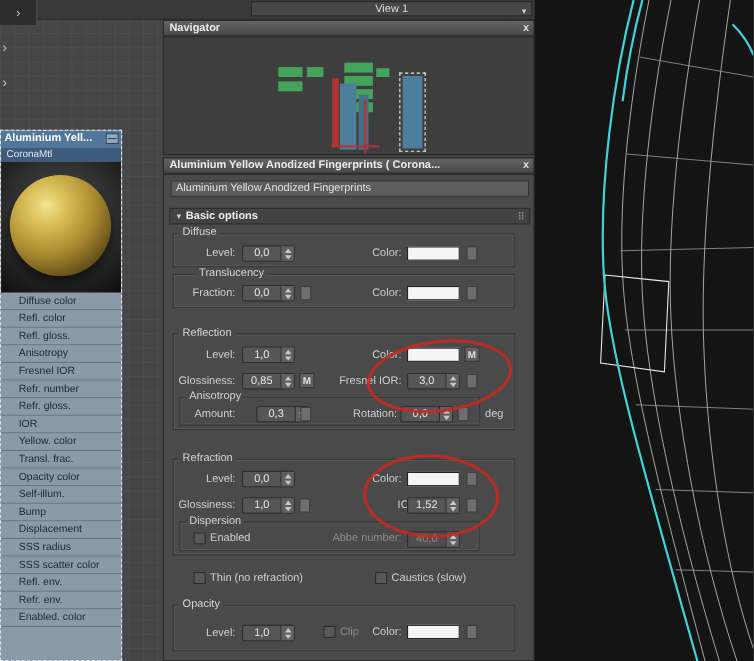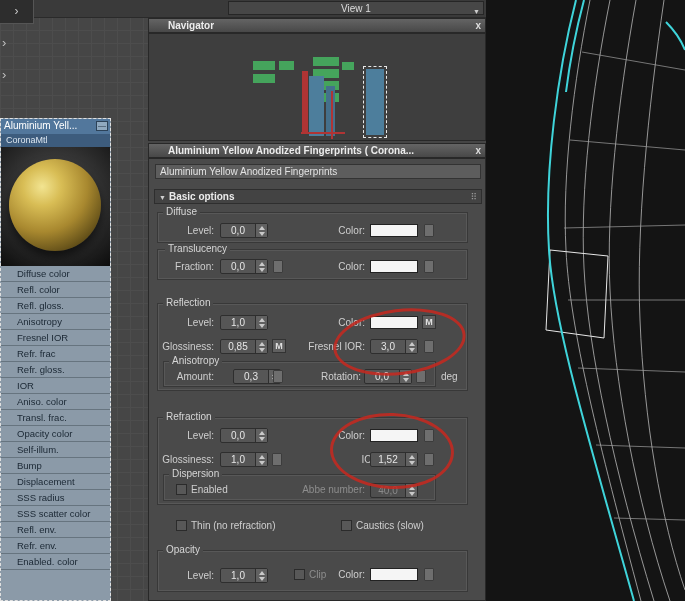--- a/index.html
+++ b/index.html
@@ -12,21 +12,21 @@
 
   .topbar{position:absolute;left:0;top:0;width:486px;height:17px;background:#3a3a3a;border-bottom:1px solid #2a2a2a}
   .viewsel{position:absolute;left:228px;top:1px;width:256px;height:14px;background:#474747;border:1px solid #262626;
     color:#ddd;font-size:10px;text-align:center;line-height:13px;box-sizing:border-box}
   .viewsel .dd{position:absolute;right:3px;top:3px;font-size:7px;color:#ccc}
   .corner{position:absolute;left:0;top:0;width:34px;height:24px;background:#2d2d2d;border-right:1px solid #555;
     border-bottom:1px solid #555;color:#c8c8c8;font-size:12px;text-align:center;line-height:22px;box-sizing:border-box}
   .chev{position:absolute;color:#c0c0c0;font-size:13px;line-height:10px}
 
   .ptitle{position:absolute;height:15px;background:linear-gradient(#646464,#484848);border:1px solid #282828;
-    box-sizing:border-box;font-weight:bold;font-size:10px;color:#ececec;line-height:13px;padding-left:19px;white-space:nowrap;overflow:hidden}
+    box-sizing:border-box;font-weight:bold;font-size:10px;color:#ececec;line-height:13px;padding-left:5px;white-space:nowrap;overflow:hidden}
   .ptitle .close{position:absolute;right:4px;top:0;font-weight:bold;color:#ddd}
 
   .navbody{position:absolute;left:148px;top:33px;width:338px;height:108px;background:#3e3e3e;border:1px solid #282828;box-sizing:border-box}
   .mm{position:absolute}
   .mm-g{background:#45a45c}.mm-r{background:#b03434}.mm-b{background:#4d7e9c}.mm-b2{background:#44708c}
   .mm-sel{border:1px dashed #e8e8e8;box-sizing:border-box}
   .mm-line{position:absolute;background:#b03434}
 
   .matbody{position:absolute;left:148px;top:158px;width:338px;height:443px;background:#4a4a4a;border:1px solid #282828;box-sizing:border-box}
   .field{position:absolute;left:155px;top:164px;width:326px;height:15px;background:#5d5d5d;border:1px solid #333;
@@ -55,21 +55,21 @@
 
   .swatch{position:absolute;width:48px;height:13px;background:#f5f5f5;border:1px solid #222;box-sizing:border-box}
   .mapbtn{position:absolute;width:10px;height:13px;background:#6e6e6e;border:1px solid #3c3c3c;box-sizing:border-box;border-radius:1px}
   .mbtn{position:absolute;width:14px;height:14px;background:#606060;border:1px solid #333;box-sizing:border-box;
     color:#e0e0e0;font-size:9px;font-weight:bold;text-align:center;line-height:12px}
   .chk{position:absolute;width:11px;height:11px;background:#585858;border:1px solid #2b2b2b;box-sizing:border-box}
 
   .anno{position:absolute;border:3px solid #c8281e;border-radius:50%;opacity:.85;z-index:40}
 
   .node{position:absolute;left:0;top:118px;width:111px;height:483px;border:1px dashed #e0e0e0;box-sizing:border-box;z-index:5;background:#8b9aa8}
-  .node-h{height:15px;background:#52779c;color:#fff;font-size:10px;font-weight:normal;line-height:14px;padding-left:3px;
+  .node-h{height:15px;background:#52779c;color:#fff;font-size:10px;font-weight:bold;line-height:14px;padding-left:3px;
     position:relative;white-space:nowrap;overflow:hidden}
   .node-min{position:absolute;right:2px;top:2px;width:12px;height:10px;background:#8fa9c0;border:1px solid #2c4258;
     box-sizing:border-box;font-size:8px;line-height:7px;text-align:center;color:#1c2c3c}
   .node-s{height:13px;background:#3d5c7d;color:#dce6f0;font-size:9px;line-height:12px;padding-left:5px}
   .node-p{height:119px;background:radial-gradient(circle at 50% 40%,#555 0%,#232323 70%,#0c0c0c 100%);position:relative}
   .sphere{position:absolute;left:8px;top:12px;width:92px;height:92px;border-radius:50%;
     background:radial-gradient(circle at 36% 30%,#f2e491 0%,#d8bd55 22%,#a8882f 52%,#614e18 78%,#261e08 100%);
     box-shadow:0 6px 10px rgba(0,0,0,.6)}
   .slots{position:absolute;left:0;top:147px;right:0;bottom:0;overflow:hidden}
   .slot{height:16px;background:#8b9aa8;border-bottom:1px solid #66747f;box-sizing:border-box;color:#1a2733;
@@ -140,21 +140,21 @@
     <span class="ar">
         <i class="up"></i>
         <i class="dn"></i>
       </span>
   </div>
   <span class="lbl" style="left:301px;top:224px;width:64px">Color:</span>
   <div class="swatch" style="left:370px;top:224px"></div>
   <div class="mapbtn" style="left:424px;top:224px"></div>
 
   <div class="grp" style="left:157px;top:249px;width:311px;height:31px"></div>
-  <span class="glabel" style="left:165px;top:243px">Translucency</span>
+  <span class="glabel" style="left:178px;top:243px">Translucency</span>
   <span class="lbl" style="left:150px;top:260px;width:64px">Fraction:</span>
   <div class="spin" style="left:220px;top:259px">
     <span class="v">0,0</span>
     <span class="ar">
         <i class="up"></i>
         <i class="dn"></i>
       </span>
   </div>
   <div class="mapbtn" style="left:273px;top:260px"></div>
   <span class="lbl" style="left:301px;top:260px;width:64px">Color:</span>
@@ -292,24 +292,24 @@
     <div class="node-s">CoronaMtl</div>
     <div class="node-p">
       <div class="sphere"></div>
     </div>
     <div class="slots">
       <div class="slot">Diffuse color</div>
       <div class="slot">Refl. color</div>
       <div class="slot">Refl. gloss.</div>
       <div class="slot">Anisotropy</div>
       <div class="slot">Fresnel IOR</div>
-      <div class="slot">Refr. frac</div>
+      <div class="slot">Refr. number</div>
       <div class="slot">Refr. gloss.</div>
       <div class="slot">IOR</div>
-      <div class="slot">Aniso. color</div>
+      <div class="slot">Yellow. color</div>
       <div class="slot">Transl. frac.</div>
       <div class="slot">Opacity color</div>
       <div class="slot">Self-illum.</div>
       <div class="slot">Bump</div>
       <div class="slot">Displacement</div>
       <div class="slot">SSS radius</div>
       <div class="slot">SSS scatter color</div>
       <div class="slot">Refl. env.</div>
       <div class="slot">Refr. env.</div>
       <div class="slot">Enabled. color</div>

